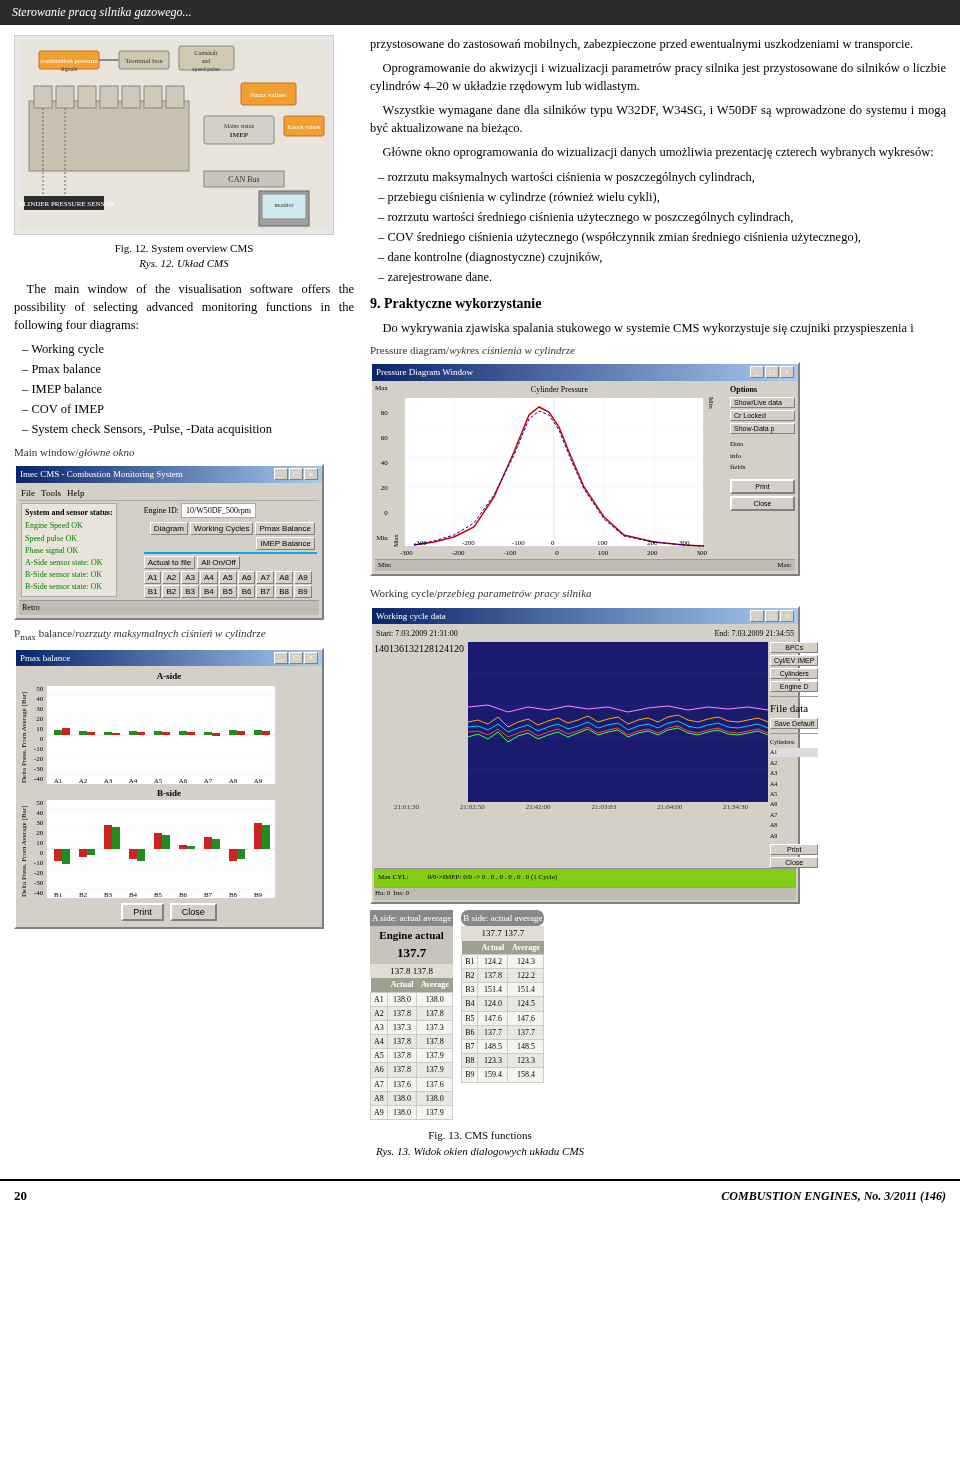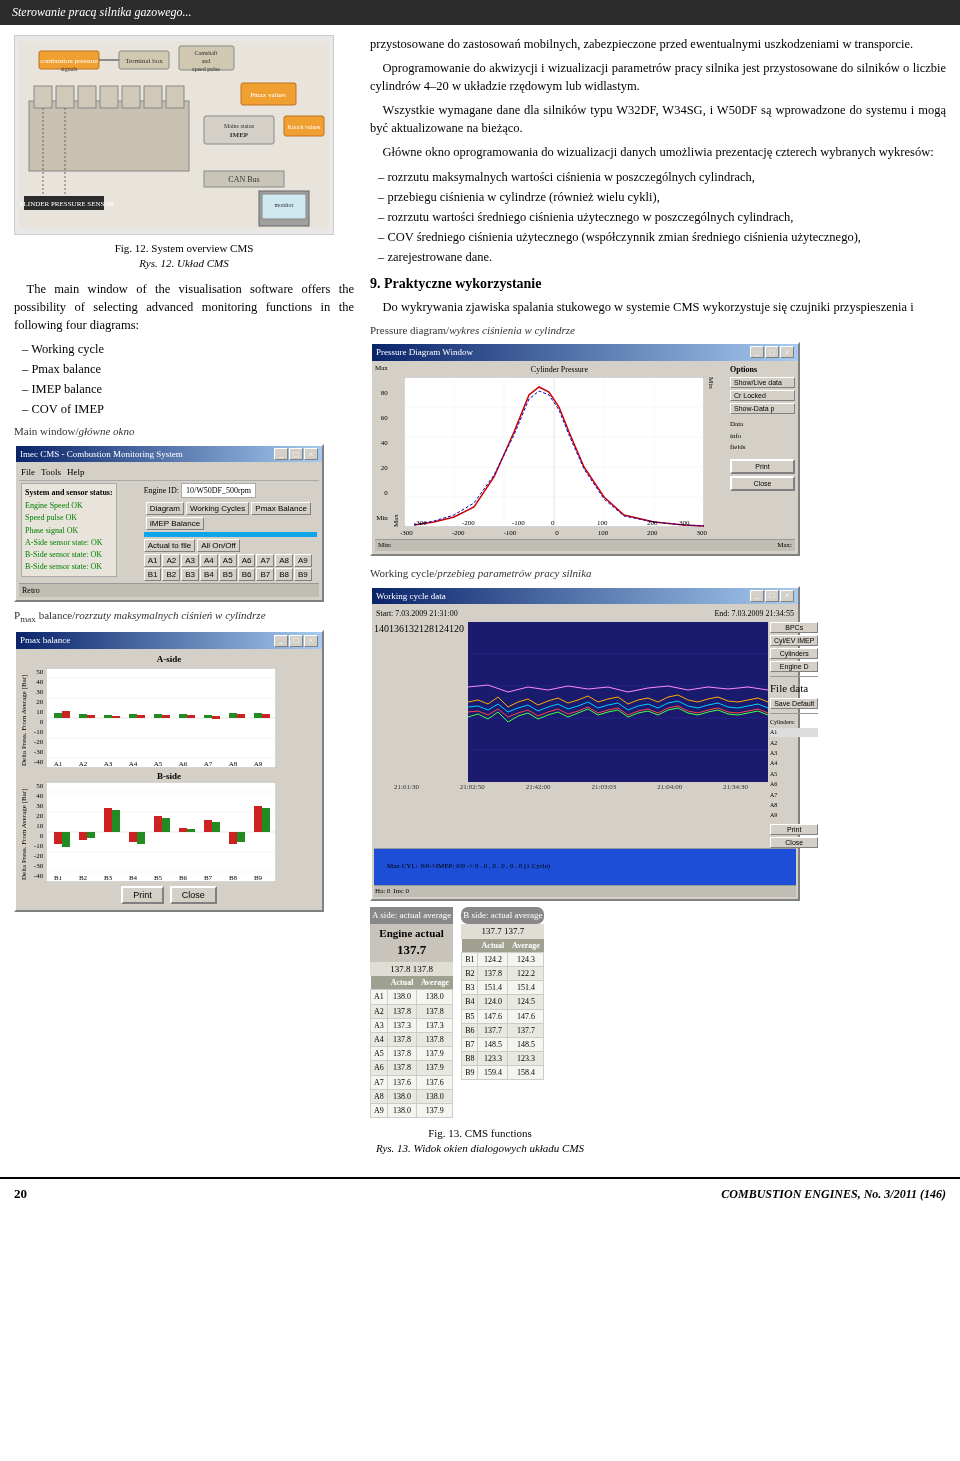--- a/index.html
+++ b/index.html
@@ -209,22 +209,23 @@
       font-size: 9px;
       border-bottom: 1px solid #aaa;
     }
 
     .menu-item { cursor: pointer; }
 
     .toolbar-row {
       display: flex;
       gap: 2px;
       padding: 2px;
-      border-bottom: 5px solid #0ea5e9;
+      border-bottom: 2px solid #0ea5e9;
       flex-wrap: wrap;
+      justify-content: flex-end;
     }
 
     .tb-btn {
       background: #d4d0c8;
       border: 1px solid;
       border-color: #fff #808080 #808080 #fff;
       font-size: 8px;
       padding: 1px 3px;
       cursor: pointer;
       white-space: nowrap;
@@ -330,20 +331,21 @@
         <em><span>Rys. 12. Układ CMS</span></em>
       </div>
 
       <div class="body-text">
         <p class="indent">The main window of the visualisation software offers the possibility of selecting advanced monitoring functions in the following four diagrams:</p>
         <ul class="dash-list">
           <li><span>Working cycle</span></li>
           <li><span>Pmax balance</span></li>
           <li><span>IMEP balance</span></li>
           <li><span>COV of IMEP</span></li>
+          <li><span>System check Sensors, -Pulse, -Data acquisition</span></li>
         </ul>
       </div>
 
       <div class="screenshot-caption" style="text-align:left; margin-top:6px; font-style:normal;">
         <span>Main window/</span><em><span>główne okno</span></em>
       </div>
 
       <div class="win-xp" style="width:310px; margin-bottom:6px;">
         <div class="titlebar">
           <span>Imec CMS - Combustion Monitoring System</span>
@@ -572,20 +574,21 @@
       <div class="body-text">
         <p>przystosowane do zastosowań mobilnych, zabezpieczone przed ewentualnymi uszkodzeniami w transporcie.</p>
         <p class="indent">Oprogramowanie do akwizycji i wizualizacji parametrów pracy silnika jest przystosowane do silników o liczbie cylindrów 4–20 w układzie rzędowym lub widlastym.</p>
         <p class="indent">Wszystkie wymagane dane dla silników typu W32DF, W34SG, i W50DF są wprowadzone do systemu i mogą być aktualizowane na bieżąco.</p>
         <p class="indent">Główne okno oprogramowania do wizualizacji danych umożliwia prezentację czterech wybranych wykresów:</p>
         <ul class="dash-list">
           <li>rozrzutu maksymalnych wartości ciśnienia w poszczególnych cylindrach,</li>
           <li>przebiegu ciśnienia w cylindrze (również wielu cykli),</li>
           <li>rozrzutu wartości średniego ciśnienia użytecznego w poszczególnych cylindrach,</li>
           <li>COV średniego ciśnienia użytecznego (współczynnik zmian średniego ciśnienia użytecznego),</li>
+          <li>dane kontrolne (diagnostyczne) czujników,</li>
           <li>zarejestrowane dane.</li>
         </ul>
         <div class="section-heading">9. Praktyczne wykorzystanie</div>
         <p class="indent">Do wykrywania zjawiska spalania stukowego w systemie CMS wykorzystuje się czujniki przyspieszenia i</p>
       </div>
 
       <div class="screenshot-caption" style="text-align:left; font-style:normal; margin-top:6px;">
         <span>Pressure diagram/</span><em><span>wykres ciśnienia w cylindrze</span></em>
       </div>
 
@@ -762,21 +765,21 @@
                 <span style="font-size:6px;">A6</span>
                 <span style="font-size:6px;">A7</span>
                 <span style="font-size:6px;">A8</span>
                 <span style="font-size:6px;">A9</span>
               </div>
               <button class="tb-btn" style="font-size:7px; margin-top:2px;">Print</button>
               <button class="tb-btn" style="font-size:7px;">Close</button>
             </div>
           </div>
 
-          <div style="display:flex; gap:3px; font-size:7px; padding:13px; border-top:1px solid #999; background:#1d4ed8;">
+          <div style="display:flex; gap:19px; font-size:7px; padding:4px; border-top:1px solid #999; background:#84cc16;">
             <span>Max CYL:</span>
             <span>0/0-&gt;IMEP:  0/0 -&gt; 0 . 0 ,   0 . 0 ,   0 . 0 (1 Cycle)</span>
           </div>
           <div style="display:flex; gap:3px; font-size:7px; padding:1px; border-top:1px solid #999; background:#c0bdb5;">
             <span>Ha: 0</span>
             <span>Ins: 0</span>
           </div>
         </div>
       </div>
 

